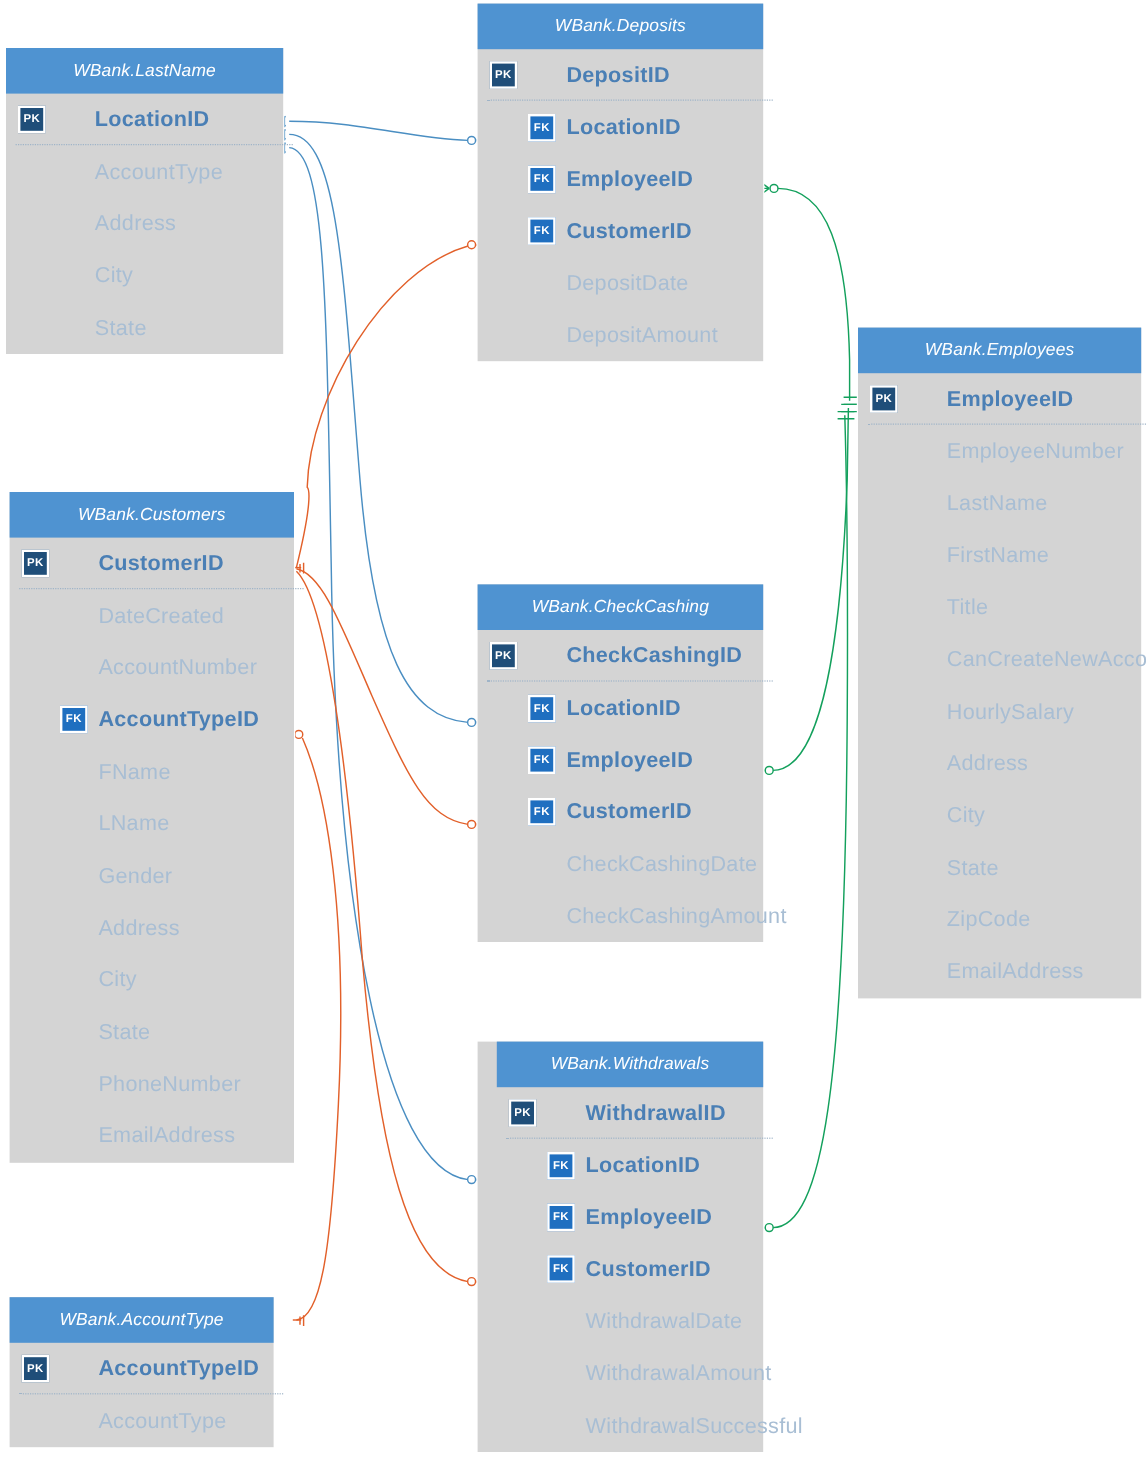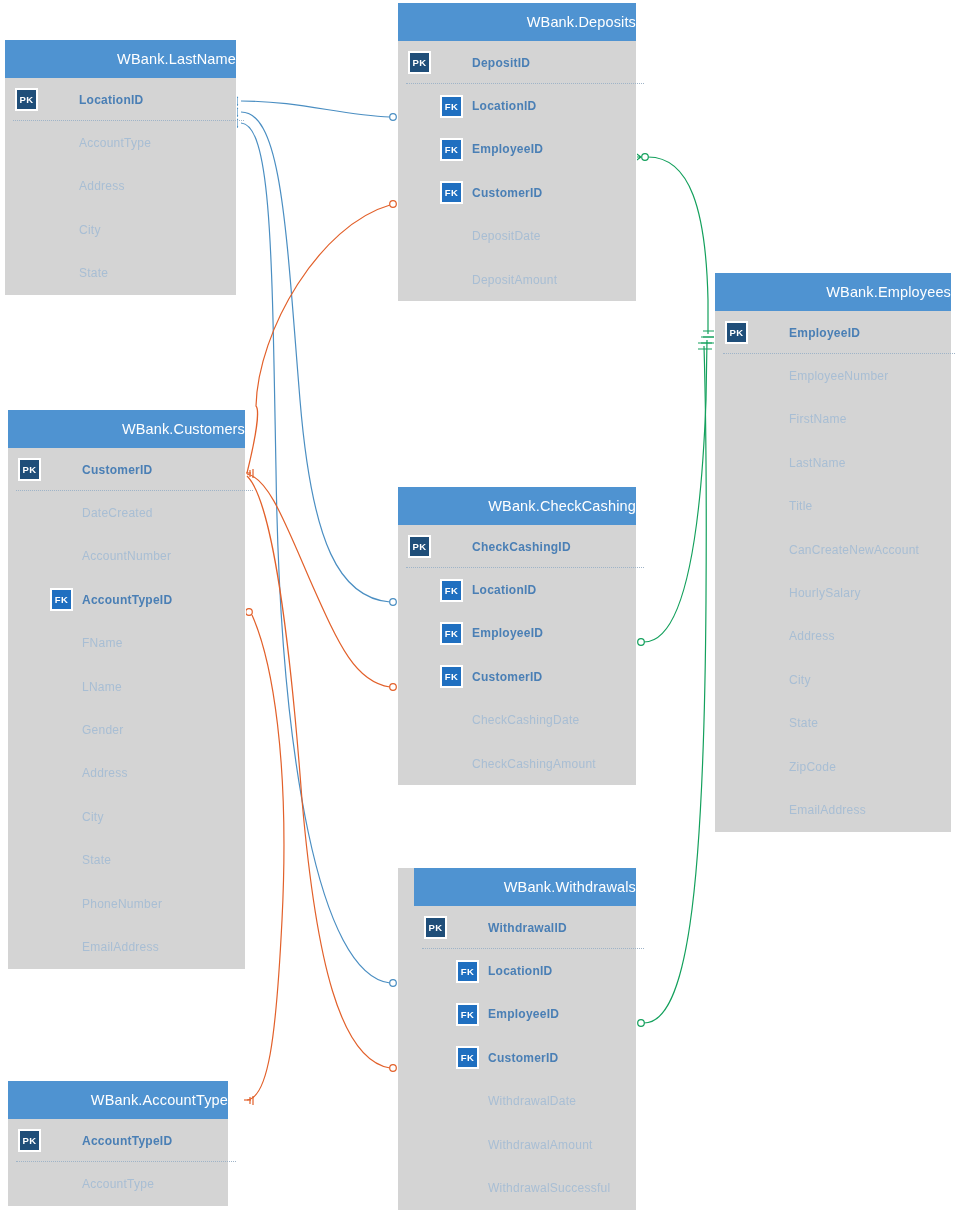--- a/index.html
+++ b/index.html
@@ -18,25 +18,26 @@
     position:absolute;z-index:3;
     background:#d4d4d4;
     box-sizing:border-box;
     box-shadow:0 0 0 1px #ffffff;
   }
   .entity-header{
     background:#4f93d1;
     color:#ffffff;
     font-size:14.5px;
     letter-spacing:.15px;
-    text-align:right;
+    text-align:center;
     line-height:38px;
     height:38px;
     white-space:nowrap;
     overflow:hidden;
+    font-style:italic;
   }
   .entity-body{position:relative;padding:0;}
 
   .field{
     position:relative;
     height:43.4px;
     display:flex;
     align-items:center;
   }
   .field .keybox{
@@ -55,21 +56,21 @@
     border:2px solid #ffffff;
   }
   .keybox.fk{
     background:#1f6fc0;
     left:42px;
     border:2px solid #ffffff;
   }
   .field .fname{
     position:absolute;
     left:74px;
-    font-size:12px;
+    font-size:18px;
     color:#a8bed4;
     letter-spacing:.25px;
     white-space:nowrap;
   }
   .field.key .fname{
     color:#4a7fb5;
     font-weight:bold;
   }
   .pk-divider{
     position:absolute;
@@ -218,24 +219,24 @@
         <div class="entity-body">
           <div class="field key">
             <span class="keybox pk">PK</span>
             <span class="fname">EmployeeID</span>
           </div>
           <div class="pk-divider" style="position: relative; margin-top: -1px;"></div>
           <div class="field">
             <span class="fname">EmployeeNumber</span>
           </div>
           <div class="field">
+            <span class="fname">LastName</span>
+          </div>
+          <div class="field">
             <span class="fname">FirstName</span>
-          </div>
-          <div class="field">
-            <span class="fname">LastName</span>
           </div>
           <div class="field">
             <span class="fname">Title</span>
           </div>
           <div class="field">
             <span class="fname">CanCreateNewAccount</span>
           </div>
           <div class="field">
             <span class="fname">HourlySalary</span>
           </div>

